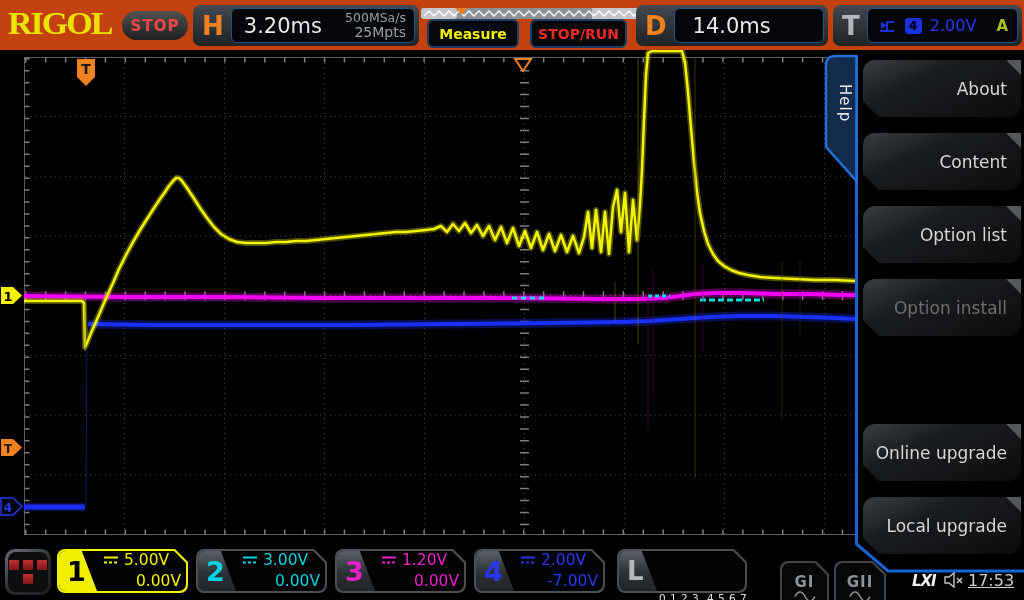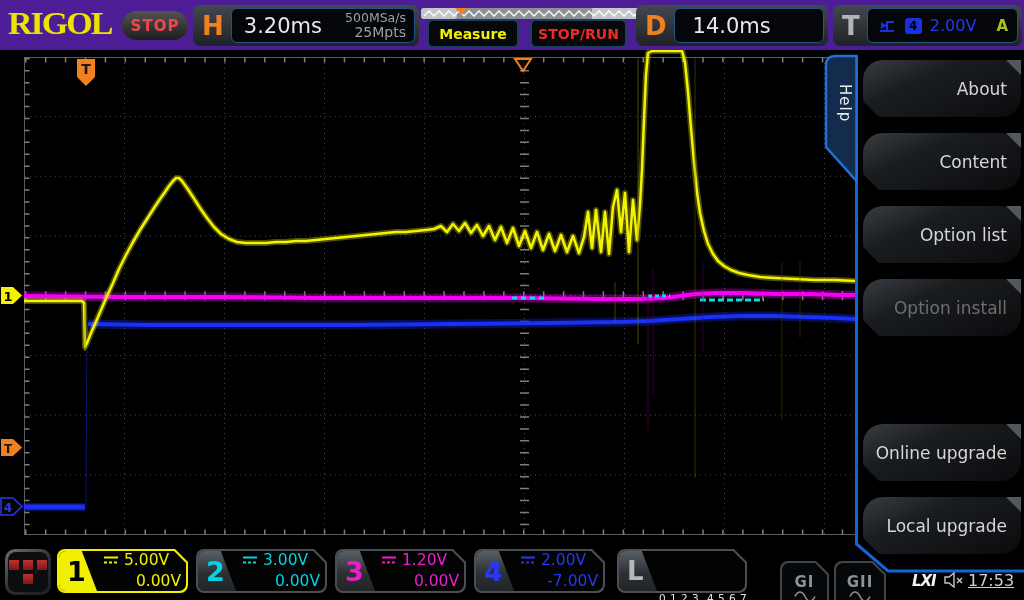--- a/index.html
+++ b/index.html
@@ -1,21 +1,21 @@
 <!DOCTYPE html>
 <html><head>
 <meta charset="utf-8">
 <style>
   html,body{margin:0;padding:0;background:#000;width:1024px;height:600px;overflow:hidden;
     font-family:"DejaVu Sans",sans-serif;}
   #stage{position:absolute;inset:0;width:1024px;height:600px;background:#000;}
   svg text{font-family:"DejaVu Sans",sans-serif;}
 
   
-  #topbar{position:absolute;left:0;top:0;width:1024px;height:50px;background:#4c1d95;z-index:30;}
+  #topbar{position:absolute;left:0;top:0;width:1024px;height:50px;background:#c2410c;z-index:30;}
   #logo{position:absolute;left:8px;top:5px;font-family:"Liberation Serif",serif;font-weight:bold;
     font-size:34px;color:#ece400;letter-spacing:-2px;transform:scaleY(.95);}
   #run-state{position:absolute;left:122px;top:11px;width:66px;height:29px;border-radius:15px;
     background:linear-gradient(#525252,#1e1e1e);color:#f04848;font-weight:bold;font-size:15px;
     display:flex;align-items:center;justify-content:center;letter-spacing:1px;}
   .panel{position:absolute;top:5px;height:41px;background:linear-gradient(#42484e,#1f2327);
     border-radius:7px;display:flex;align-items:center;}
   .plabel{font-weight:bold;font-size:26px;padding:0 7px 0 9px;}
   .orange{color:#f08020;}
   .graylabel{color:#b2b6ba;}
@@ -39,21 +39,21 @@
     font-weight:bold;font-size:14px;}
   #btn-measure{left:427px;width:88px;color:#f0f000;}
   #btn-stoprun{left:530px;width:93px;color:#f02828;}
   #membar{position:absolute;left:420px;top:7px;}
 
   
   #sidebar-bg{position:absolute;left:857px;top:50px;width:167px;height:521px;background:#000;z-index:10;}
   #sidebar-svg{position:absolute;left:818px;top:50px;z-index:11;pointer-events:none;}
   #help-tab-label{position:absolute;left:830px;top:84px;width:24px;height:80px;z-index:12;
     writing-mode:vertical-rl;color:#ececec;font-size:15px;letter-spacing:1px;}
-  .menu-btn{position:absolute;left:863px;width:158px;height:57px;z-index:12;border-radius:20px;
+  .menu-btn{position:absolute;left:863px;width:158px;height:57px;z-index:12;border-radius:12px;
     background:linear-gradient(155deg,#383d41 0%,#1a1d20 35%,#0a0b0d 100%);
     clip-path:polygon(0 0,100% 0,100% 100%,16px 100%,0 calc(100% - 16px));
     display:flex;align-items:center;justify-content:flex-end;padding-right:14px;
     box-sizing:border-box;color:#d6d6d6;font-size:17px;}
   .menu-btn::before{content:"";position:absolute;top:0;right:0;width:0;height:0;
     border-top:15px solid #53585d;border-left:15px solid transparent;}
   .menu-btn.disabled{color:#6e6e6e;}
 
   
   #bottombar{position:absolute;left:0;top:545px;width:1024px;height:55px;z-index:30;}

